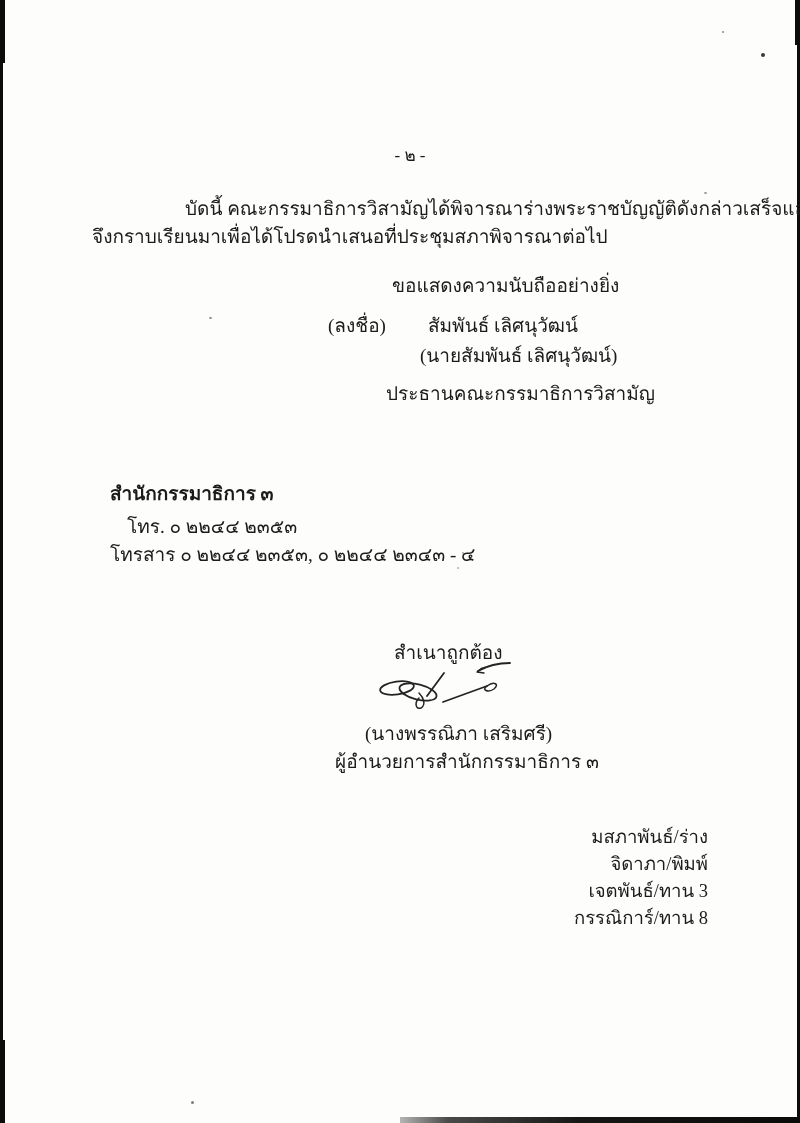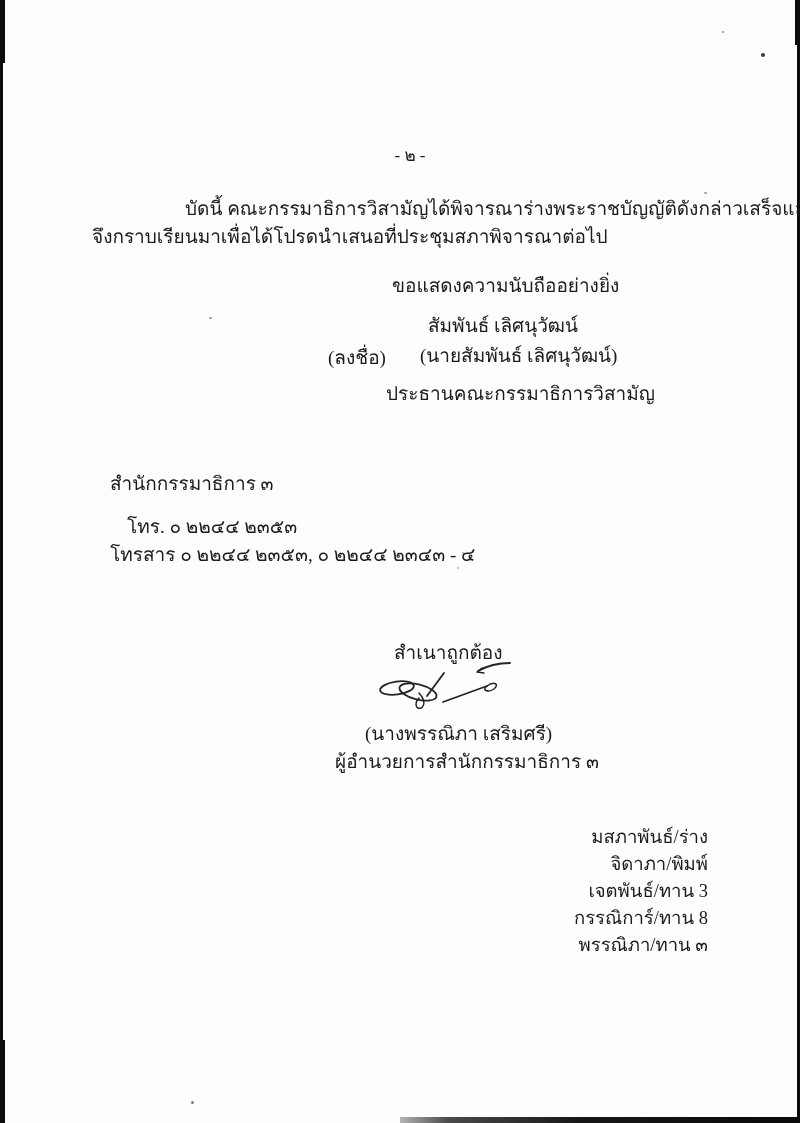--- a/index.html
+++ b/index.html
@@ -40,25 +40,25 @@
   .speck-c { left: 704px; top: 192px; width: 3px; height: 2px; background: #9a9a9a; }
   .speck-d { left: 209px; top: 317px; width: 3px; height: 2px; background: #8f8f8f; }
   .speck-e { left: 462px; top: 552px; width: 2px; height: 2px; background: #ababab; }
   .speck-f { left: 457px; top: 567px; width: 2px; height: 2px; background: #b0b0b0; }
   .speck-g { left: 191px; top: 1101px; width: 3px; height: 3px; background: #7d7d7d; }
   
   .page-number      { left: 350px; top: 144px; width: 120px; font-size: 17px; }
   .para-line1       { left: 185px; top: 197px; }
   .para-line2       { left: 92px;  top: 225px; }
   .salutation       { left: 392px; top: 274px; }
-  .signed-label     { left: 328px; top: 314px; margin-top: 32px; }
+  .signed-label     { left: 328px; top: 314px; }
   .signatory-name   { left: 428px; top: 314px; }
   .name-parens      { left: 400px; top: 344px; margin-left: 20px; }
   .signatory-title  { left: 377px; top: 382px; margin-left: 9px; }
-  .contact-office   { left: 110px; top: 472px; }
+  .contact-office   { left: 110px; top: 482px; font-weight: bold; }
   .contact-tel      { left: 127px; top: 515px; }
   .contact-fax      { left: 110px; top: 543px; }
   .cert-label       { left: 394px; top: 641px; }
   .cert-name        { left: 365px; top: 722px; text-align: center; }
   .cert-title       { left: 335px; top: 750px; }
   .signature-svg    { position: absolute; left: 372px; top: 657px; }
   .credits {
     position: absolute; right: 92px; top: 824px;
     text-align: right; font-size: 18.5px; line-height: 27px;
     white-space: nowrap; color: #1b1b1b;
@@ -117,16 +117,15 @@
   </svg>
 
   <div class="t cert-name">(นางพรรณิภา  เสริมศรี)</div>
   <div class="t cert-title">ผู้อำนวยการสำนักกรรมาธิการ ๓</div>
 
   <div class="credits">
     <div>มสภาพันธ์/ร่าง</div>
     <div>จิดาภา/พิมพ์</div>
     <div>เจตพันธ์/ทาน 3</div>
     <div>กรรณิการ์/ทาน 8</div>
-    <div>พรรณิภา/ทาน ๓</div>
   </div>
 
 </div>
 
 </body></html>

